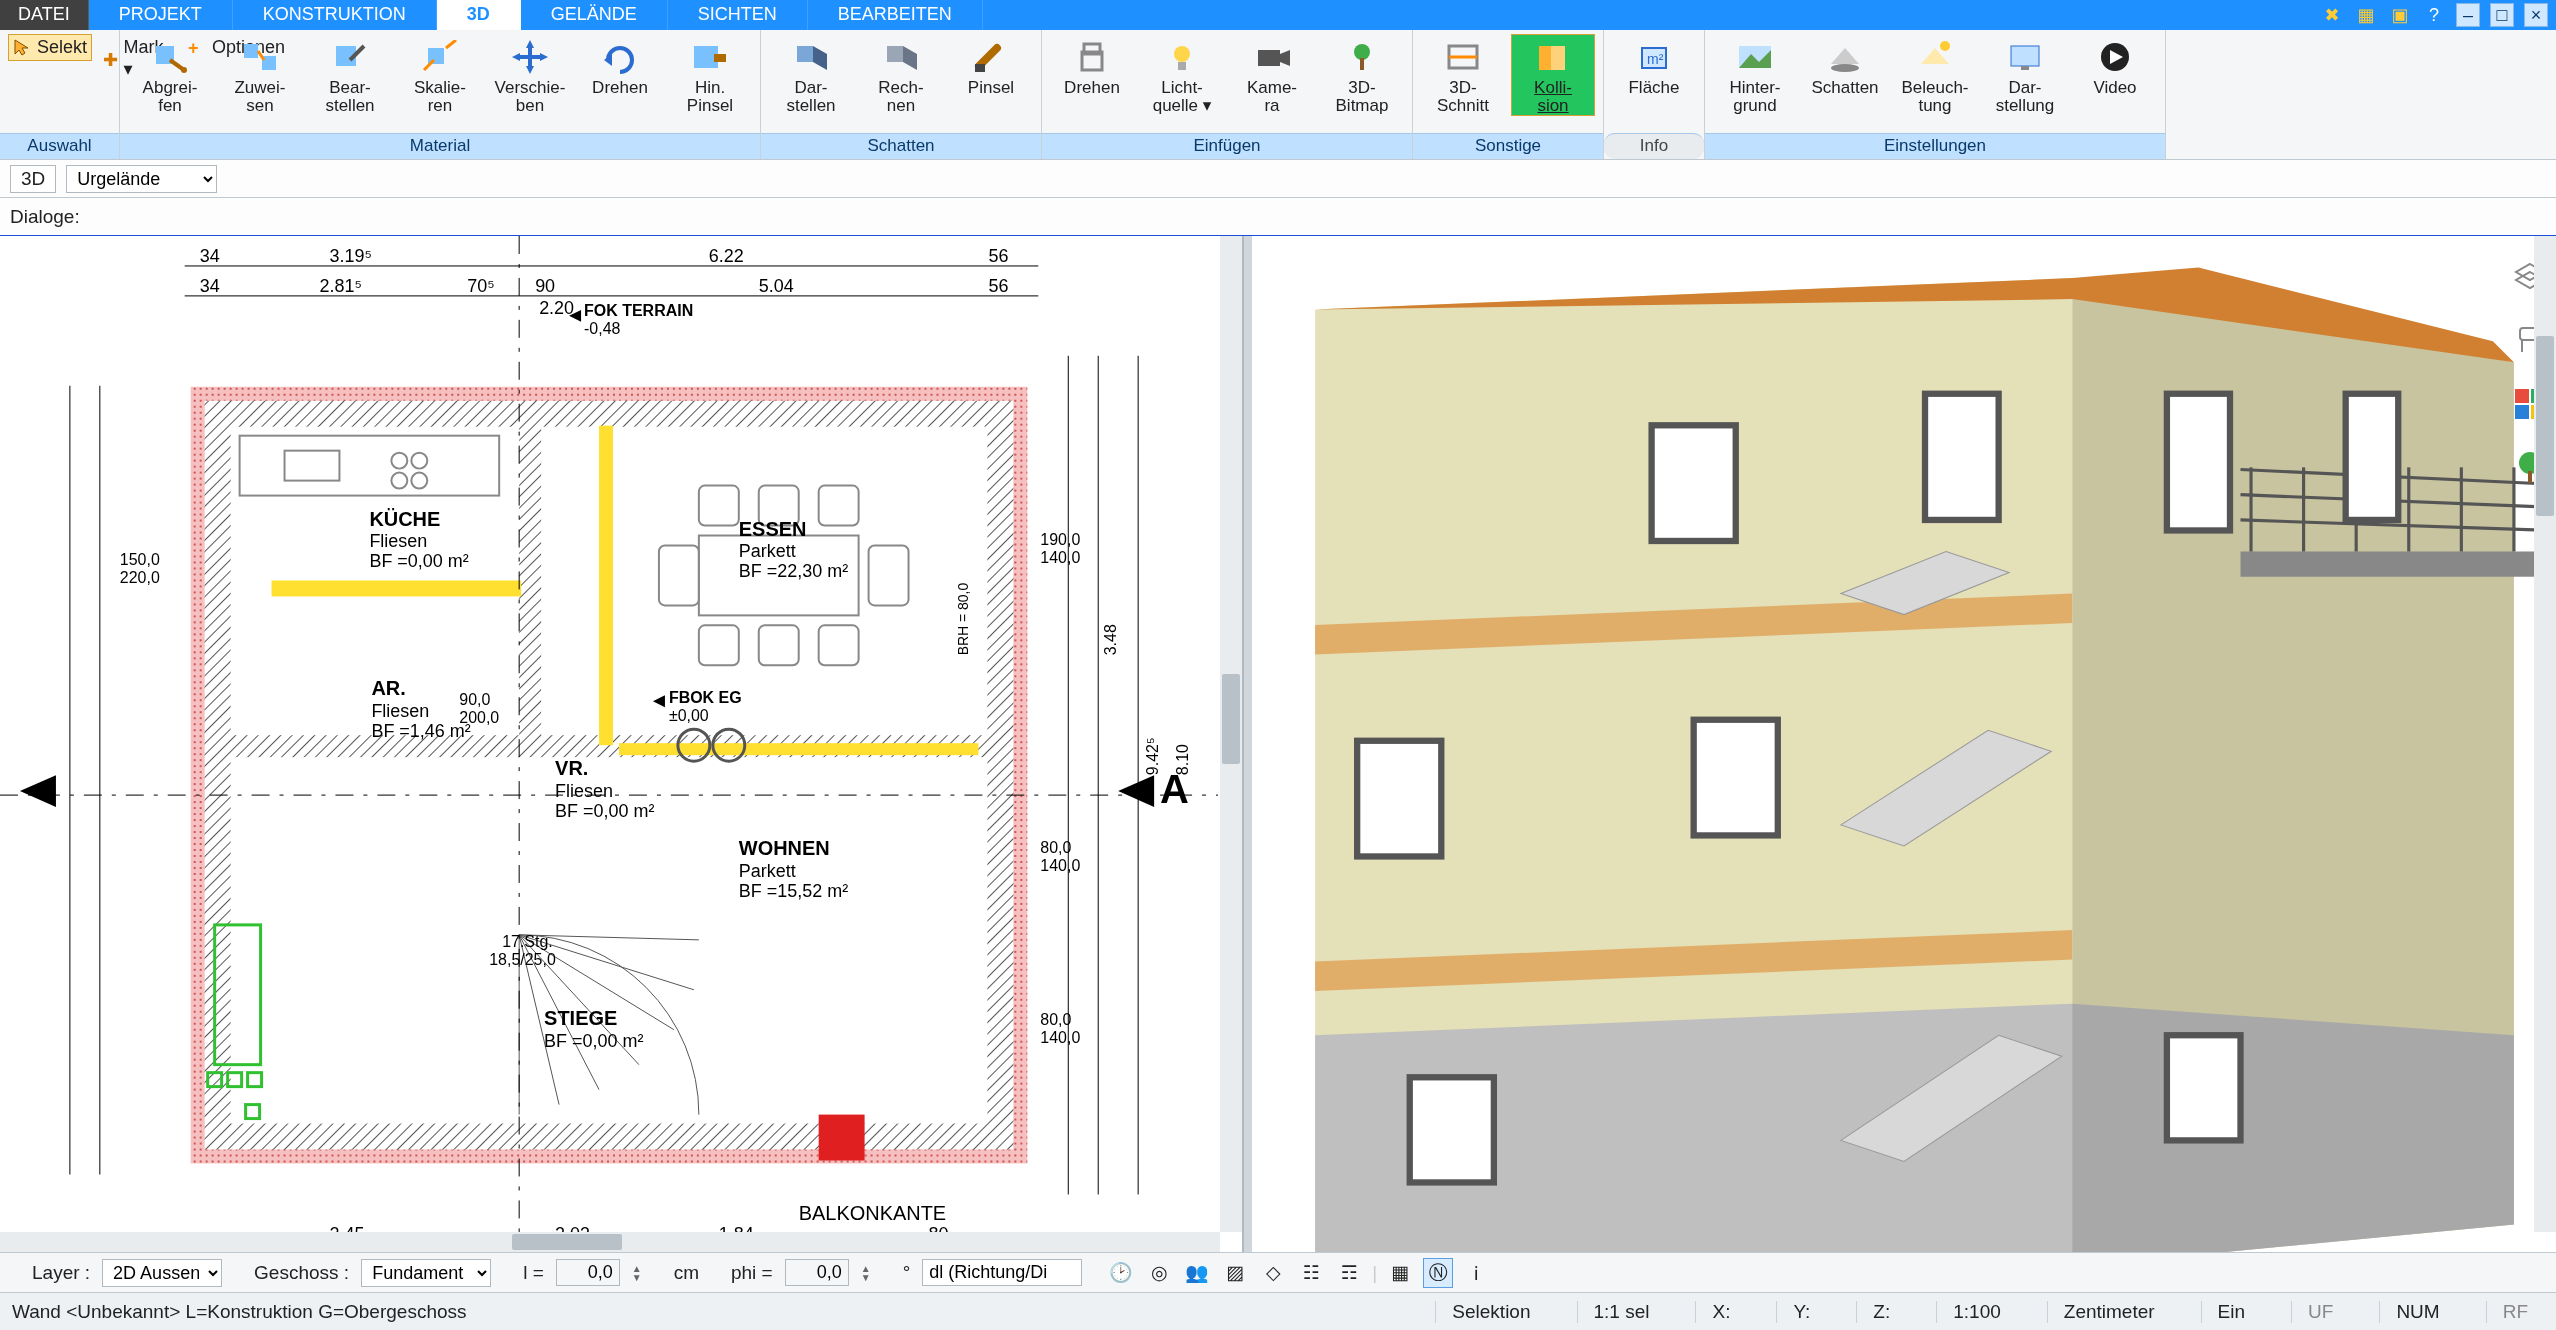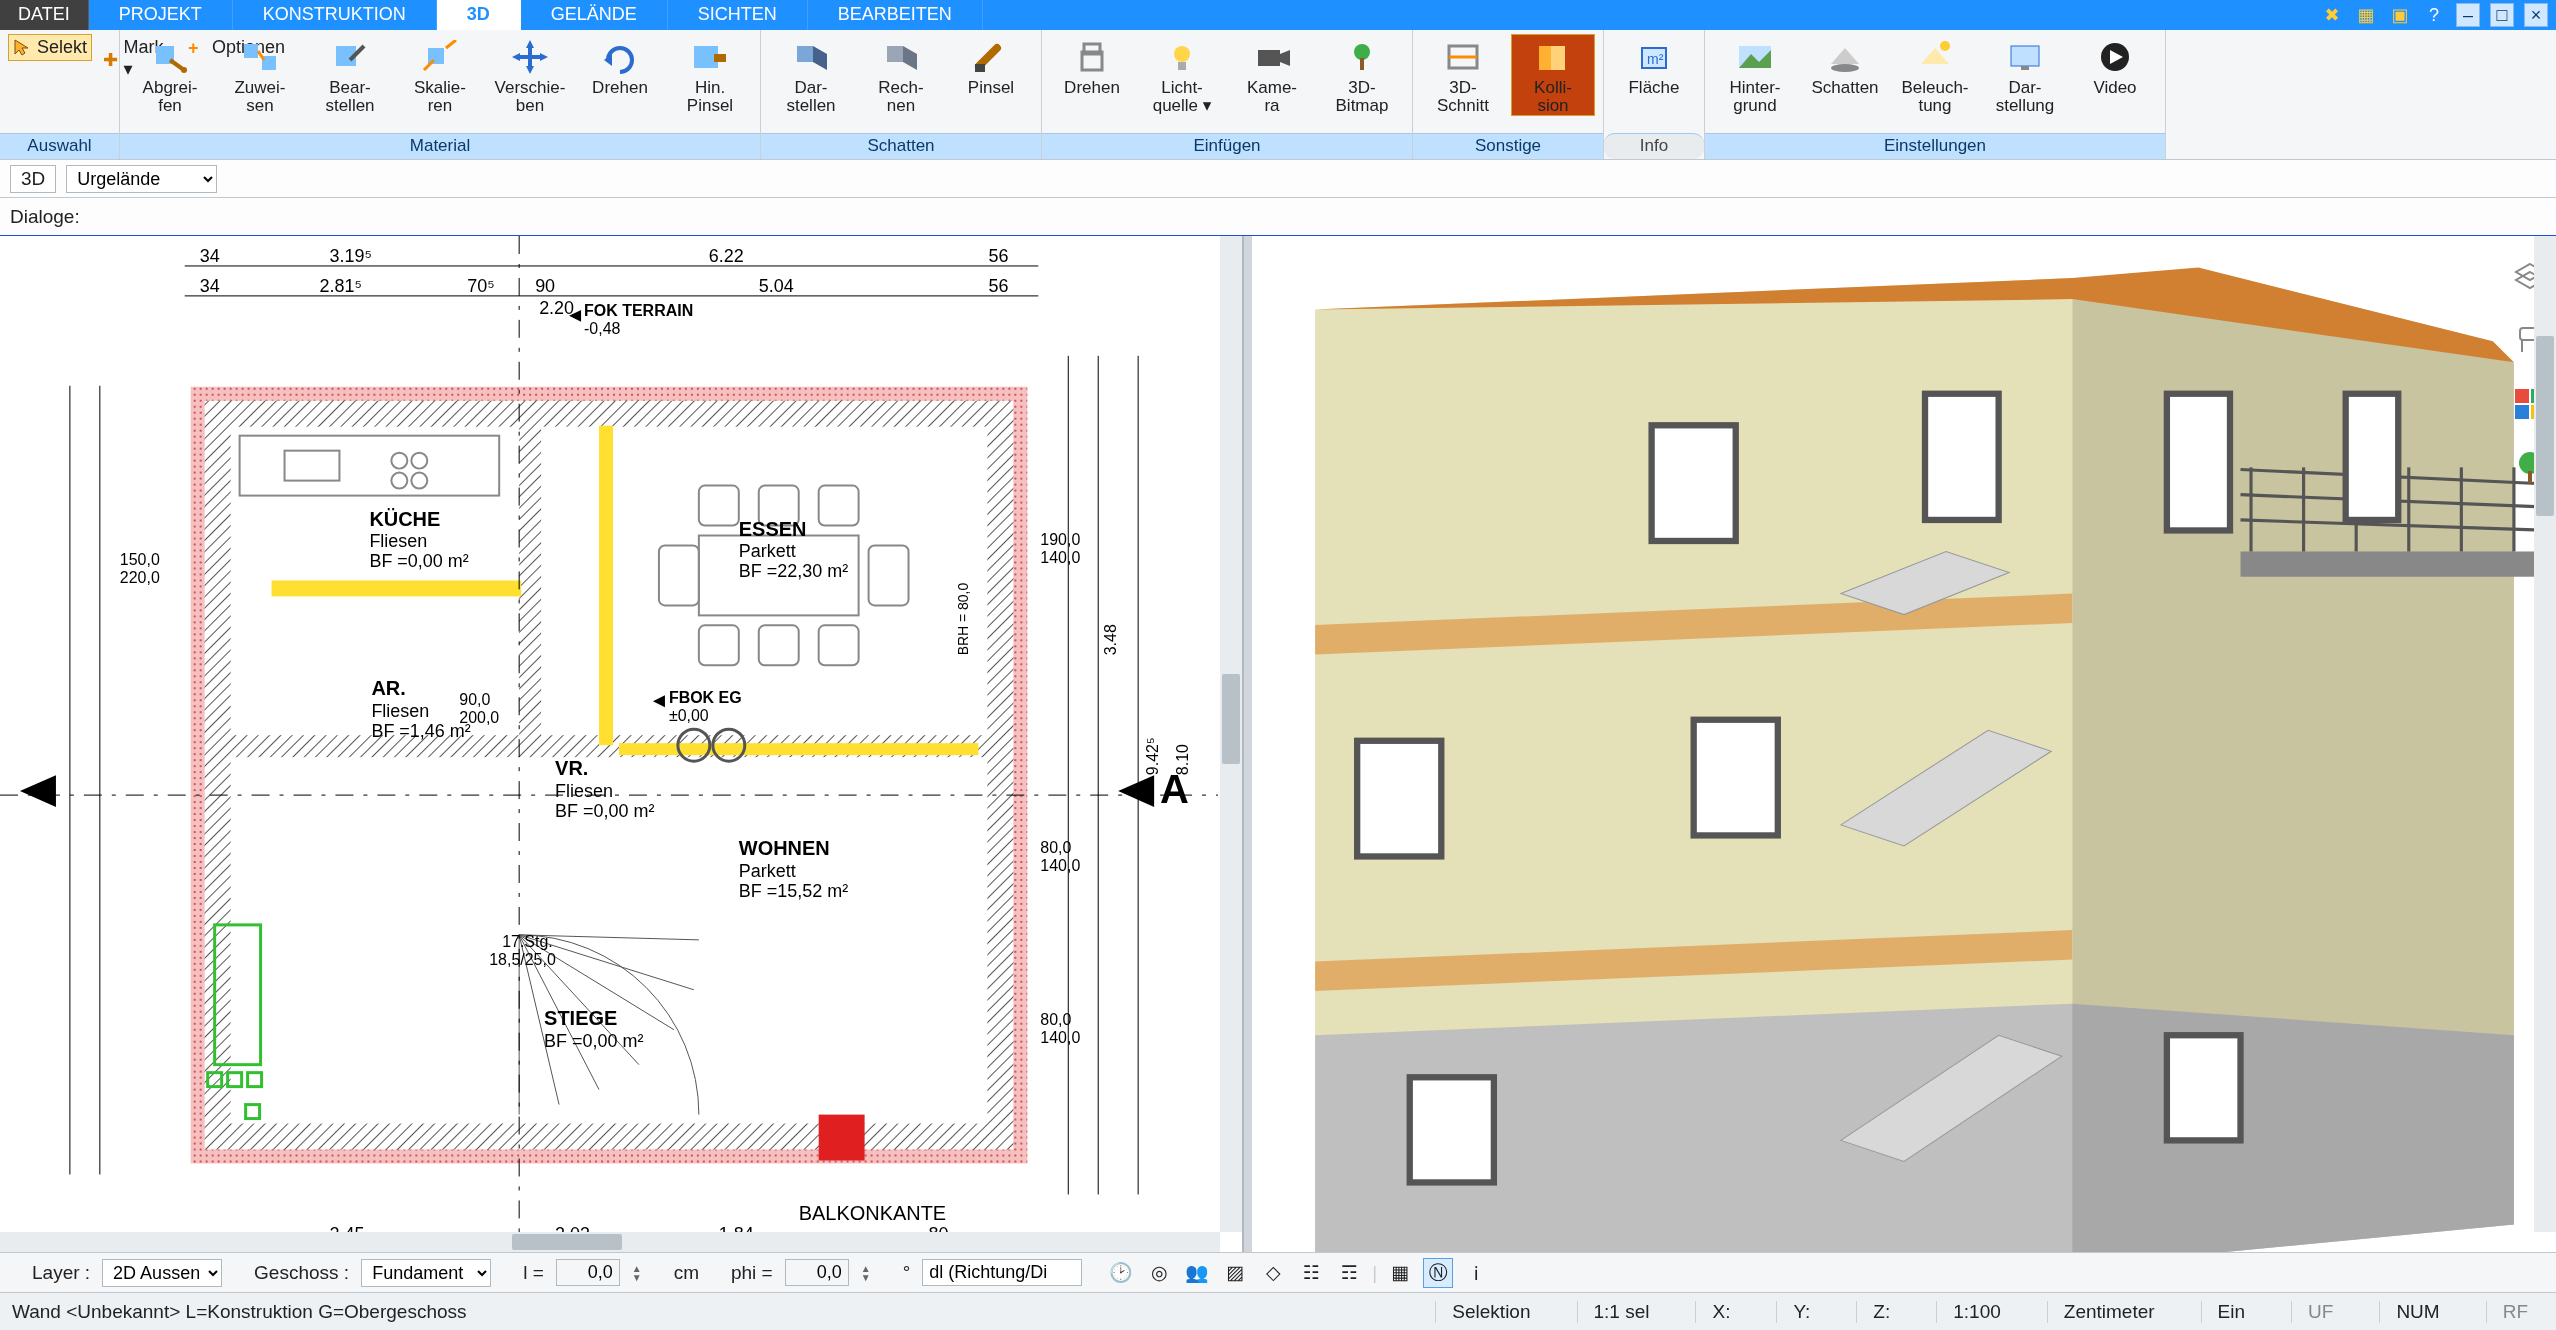--- a/index.html
+++ b/index.html
@@ -23,21 +23,21 @@
 .rgroup.nohl .caption { background: #e8ecef; color: #444; border-radius: 11px; }
 
 
 .ausw-body { display: flex; flex-direction: row; gap: 2px; font-size: 18px; padding: 2px 6px 0 6px; }
 .ausw-body .row { display: flex; align-items: center; gap: 4px; padding: 2px 4px; border: 1px solid transparent; }
 .ausw-body .row.sel { background: #ffe9ad; border-color: #d8a030; }
 .ausw-body .ic { width: 20px; height: 20px; display: inline-block; }
 
 
 .rbtn { width: 84px; display: flex; flex-direction: column; align-items: center; gap: 4px; padding-top: 4px; font-size: 17px; line-height: 18px; text-align: center; border: 1px solid transparent; }
-.rbtn.active { background: #c2410c; border-color: #d8a030; }
+.rbtn.active { background: #22c55e; border-color: #d8a030; text-decoration: underline; }
 .rbtn .ic { width: 44px; height: 36px; display: flex; align-items: center; justify-content: center; }
 .rbtn .lbl { white-space: pre-line; }
 
 
 svg { display: block; }
 
 
 #row3 { height: 38px; border-bottom: 1px solid #c0c8d0; display: flex; align-items: center; gap: 10px; padding: 0 10px; font-size: 19px; background: #fdfdfd; }
 #row3 .tag { display: inline-block; border: 1px solid #b0b8c0; padding: 2px 10px; background: #fff; }
 #row3 select, #row3 input { font-size: 18px; border: 1px solid #b0b8c0; background: #fff; padding: 2px 6px; }

